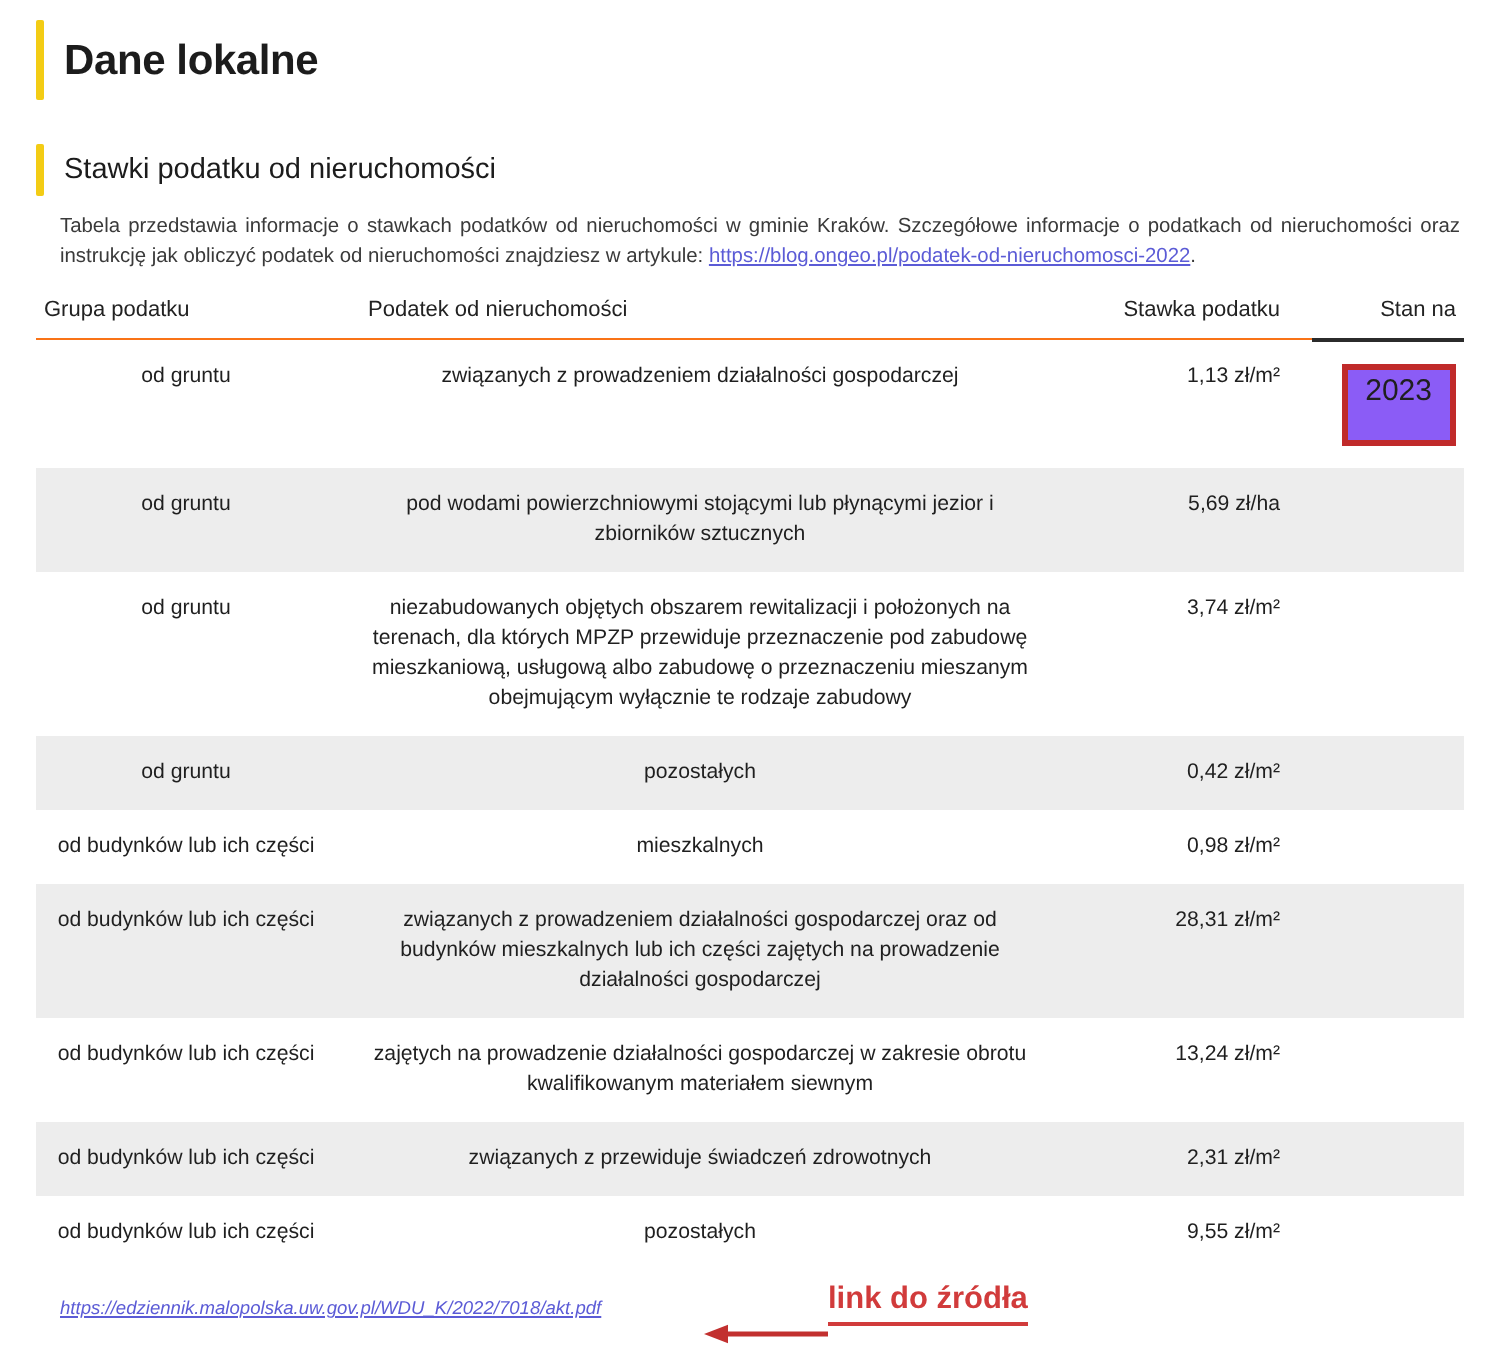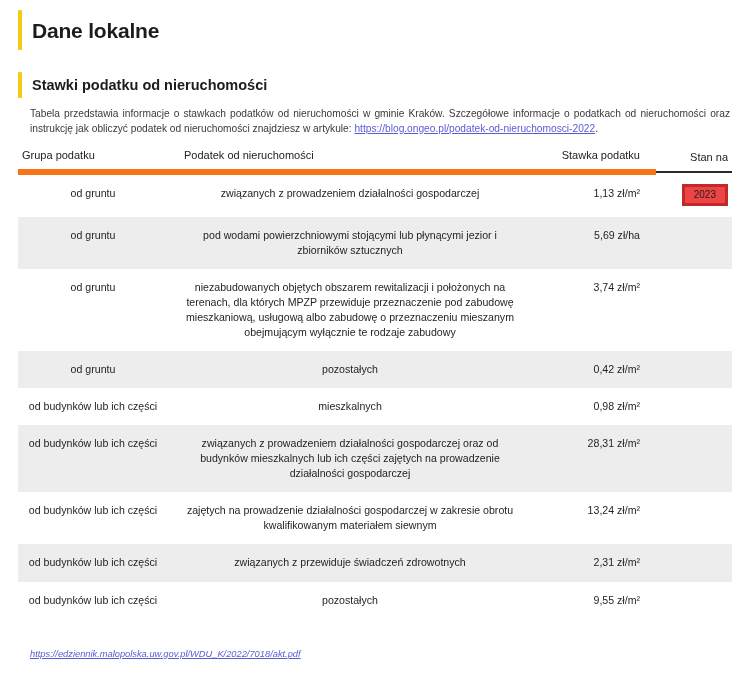--- a/index.html
+++ b/index.html
@@ -47,21 +47,21 @@
   }
 
   #section-title-wrap {
     margin: 22px 0 0 16px;
     height: 26px;
     display: flex;
     align-items: center;
   }
   #section-title {
     font-size: 14.5px;
-    font-weight: bold;
+    font-weight: normal;
     color: #1c1c1c;
     line-height: 1;
   }
 
   
   #section-desc {
     margin: 9px 0 0 30px;
     width: 700px;
     font-size: 10.2px;
     line-height: 1.45;
@@ -83,21 +83,21 @@
   #rates-table col.c-desc   { width: 352px; }
   #rates-table col.c-rate   { width: 140px; }
   #rates-table col.c-state  { width: 76px; }
 
   #rates-table thead th {
     font-size: 11px;
     font-weight: normal;
     color: #222;
     padding: 0 0 8px 0;
     vertical-align: bottom;
-    border-bottom: 6px solid #f97316;
+    border-bottom: 1px solid #f97316;
   }
   #rates-table thead th.h-group { text-align: left;  padding-left: 4px; }
   #rates-table thead th.h-desc  { text-align: left;  padding-left: 20px; }
   #rates-table thead th.h-rate  { text-align: right; padding-right: 16px; }
   #rates-table thead th.h-state {
     text-align: right;
     padding-right: 4px;
     border-bottom: 2px solid #2b2b2b;
   }
 
@@ -111,24 +111,24 @@
   #rates-table tbody td.c-group { padding-left: 4px;  text-align: center; }
   #rates-table tbody td.c-desc  { padding-left: 20px; text-align: center; }
   #rates-table tbody td.c-rate  { padding-right: 16px; text-align: right; white-space: nowrap; }
   #rates-table tbody td.c-state { padding-right: 4px;  text-align: right; }
 
   #rates-table tbody tr.striped td { background: #ededed; }
 
   .state-badge {
     display: inline-block;
     border: 3px solid #c02a2a;
-    padding: 2px 9px 3px 9px;
-    font-size: 10px;
+    padding: 2px 9px 16px 9px;
+    font-size: 15px;
     color: #1f1f1f;
-    background: #ef4444;
+    background: #8b5cf6;
     line-height: 1.15;
   }
 
   
   #footer-area {
     position: absolute;
     left: 0;
     top: 645px;
     width: 750px;
     height: 38px;
@@ -250,13 +250,20 @@
         <td class="c-desc">pozostałych</td>
         <td class="c-rate">9,55 zł/m²</td>
         <td class="c-state"></td>
       </tr>
     </tbody>
 </table>
 
 <div id="footer-area">
   <a id="source-link" href="#">https://edziennik.malopolska.uw.gov.pl/WDU_K/2022/7018/akt.pdf</a>
 
+  <div id="annotation">
+    <svg id="annotation-arrow" width="62" height="12" viewBox="0 0 62 12">
+      <line x1="10" y1="6" x2="62" y2="6" stroke="#c2302f" stroke-width="2.6"></line>
+      <polygon points="0,6 12,1.4 12,10.6" fill="#c2302f"></polygon>
+    </svg>
+    <div id="annotation-label">link do źródła</div>
+  </div>
 </div>
 
 </body></html>

